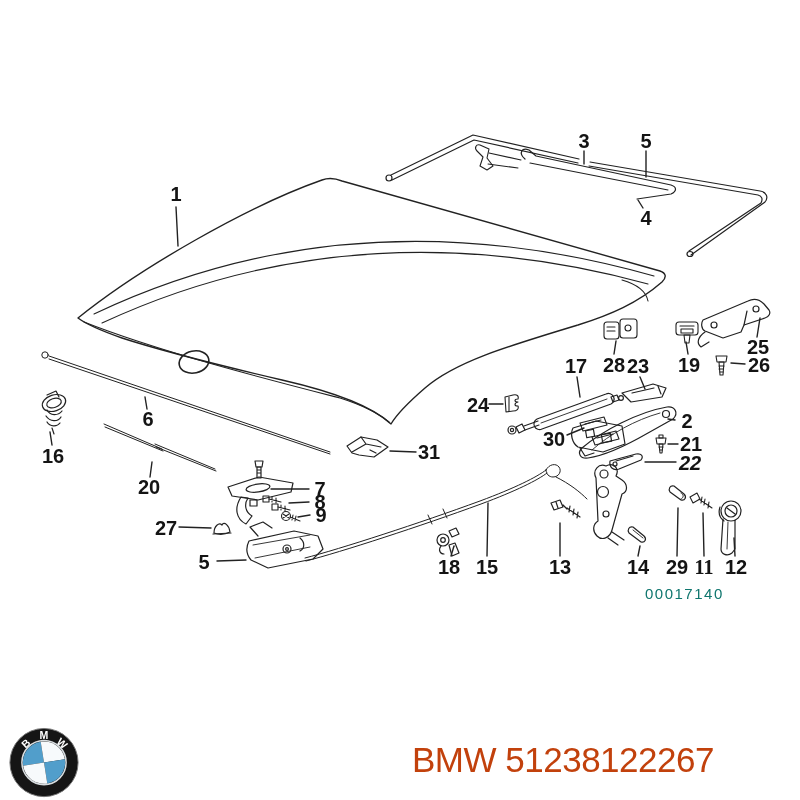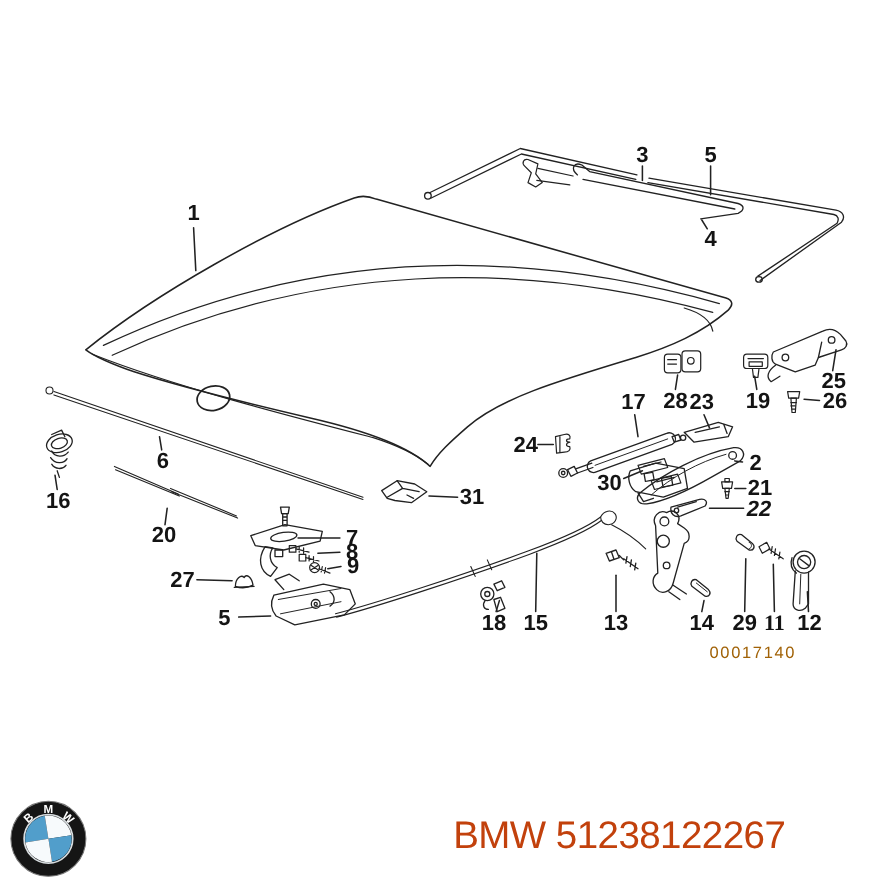--- a/index.html
+++ b/index.html
@@ -9,21 +9,21 @@
   }
   .stage{position:absolute;inset:0;}
   svg.art{position:absolute;left:0;top:0;display:block;}
   .callout{
     position:absolute;transform:translate(-50%,-50%);
     font-weight:bold;font-size:20px;color:#141414;line-height:1;
     white-space:nowrap;
   }
   .watermark{
     position:absolute;left:645px;top:585px;
-    font-size:15px;letter-spacing:1.5px;color:#a16207;
+    font-size:15px;letter-spacing:1.5px;color:#0f766e;
   }
   .footer-text{
     position:absolute;left:412px;top:740px;
     font-size:35px;color:#c2410c;white-space:nowrap;letter-spacing:-0.5px;
   }
   .logo{position:absolute;left:4px;top:727px;width:80px;height:73px;}
 </style>
 </head>
 <body>
 

